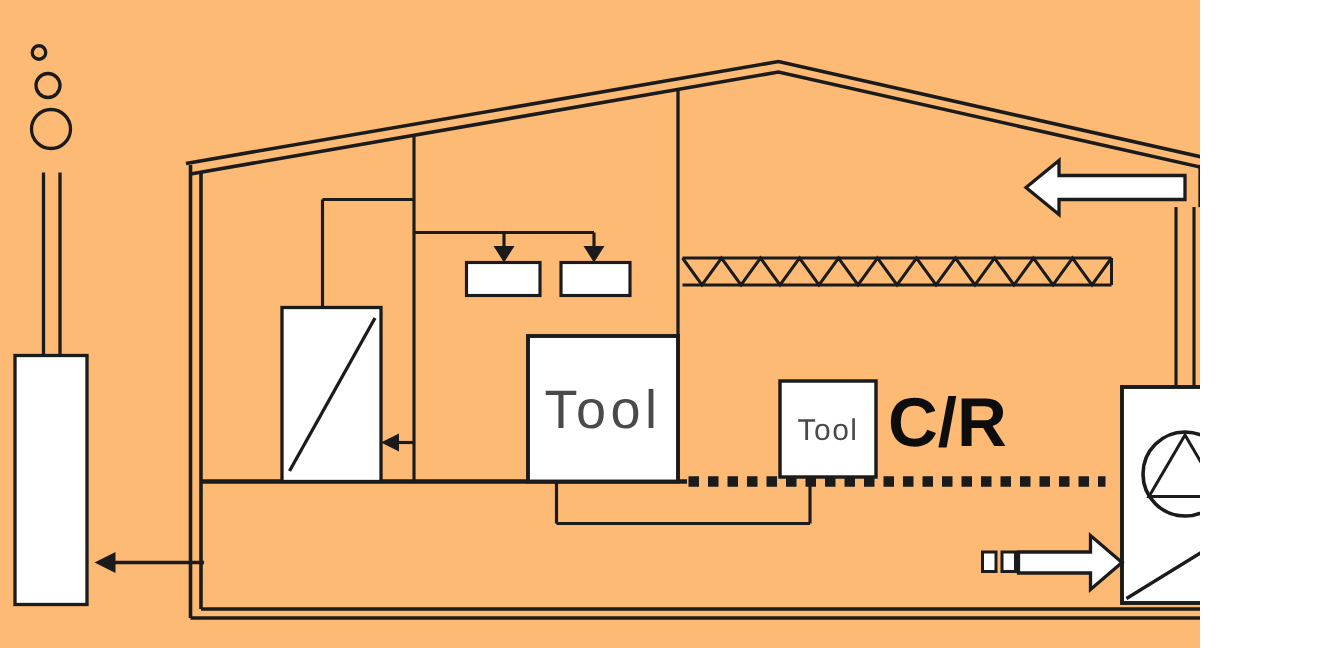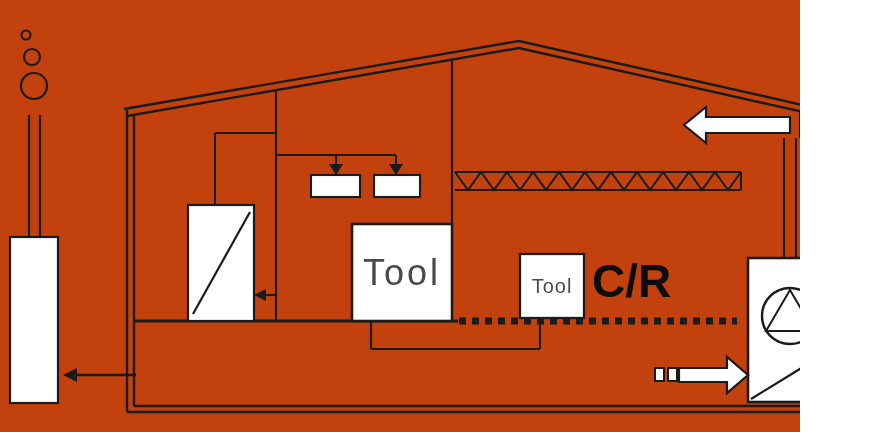--- a/index.html
+++ b/index.html
@@ -1,19 +1,19 @@
 <!DOCTYPE html>
 <html><head>
 <meta charset="utf-8">
 <style>
   html,body{margin:0;padding:0;background:#ffffff;}
   #stage{
     position:relative;
     width:800px;height:432px;
-    background:#c2410c;
+    background:#fdba74;
     font-family:"Liberation Sans", sans-serif;
     overflow:hidden;
   }
   svg{display:block;}
   text{font-family:"Liberation Sans", sans-serif;}
 </style>
 </head>
 <body>
 
 <div id="stage">

